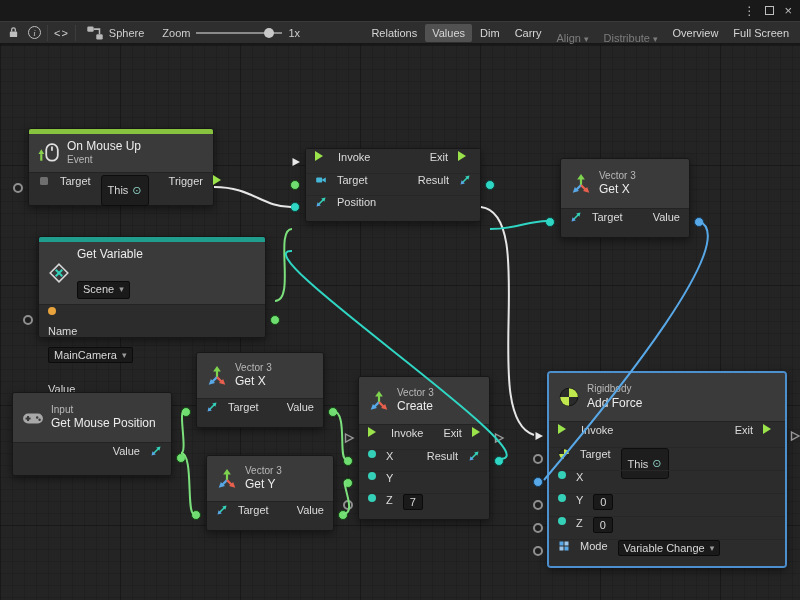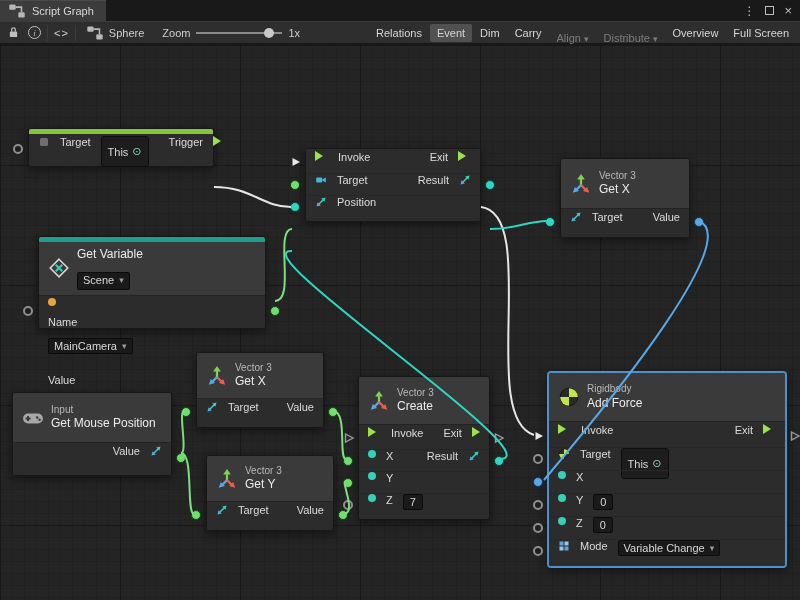--- a/index.html
+++ b/index.html
@@ -160,26 +160,20 @@
       </symbol>
     <symbol id="i-tri-w" viewBox="0 0 12 12">
         <polygon points="2.5,2 10,6 2.5,10" fill="#e8e8e8"></polygon>
       </symbol>
   </defs>
 </svg>
 
 <div class="window">
 
   <div class="titlebar">
-    <div class="tab">
-      <svg class="tbicon" width="13" height="13">
-          <use href="#i-flow"></use>
-        </svg>
-      <span>Script Graph</span>
-    </div>
     <div class="spacer"></div>
     <div class="winctl">
       <span class="menu">⋮</span>
       <span class="maxbox"></span>
       <span class="close">×</span>
     </div>
   </div>
 
   <div class="toolbar">
     <span class="tbicon">
@@ -200,34 +194,43 @@
     <span class="zoomwrap">
       <span>Zoom</span>
       <span class="slider">
         <span class="track"></span>
         <span class="handle" style="left:68px"></span>
       </span>
       <span>1x</span>
     </span>
     <span class="tbbuttons">
       <span class="tbtn">Relations</span>
-      <span class="tbtn active">Event</span>
+      <span class="tbtn active">Values</span>
       <span class="tbtn">Dim</span>
       <span class="tbtn">Carry</span>
       <span class="tbtn disabled caret">Align</span>
       <span class="tbtn disabled caret">Distribute</span>
       <span class="tbtn">Overview</span>
       <span class="tbtn">Full Screen</span>
     </span>
   </div>
 
   <div class="canvas"></div>
 
   <div class="node" style="left:28px; top:128px; width:186px;">
     <div class="strip green"></div>
+    <div class="nhead" style="padding:5px 9px;">
+      <svg class="nicon">
+          <use href="#i-mouse"></use>
+        </svg>
+      <div class="ntitles">
+        <div class="ntitle">On Mouse Up</div>
+        <div class="ncat">Event</div>
+      </div>
+    </div>
     <div class="nrows">
         <div class="nrow" style="height:26px;">
       <span class="port l hollow"></span>
       <svg class="rowicon">
             <use href="#i-cube"></use>
           </svg>
       <span>Target</span>
       <span class="chip">
             <span>This</span>
             <span class="tdot">⊙</span>
@@ -238,21 +241,21 @@
     </div>
       </div>
   </div>
 
   <div class="node" style="left:38px; top:236px; width:228px;">
     <div class="strip teal"></div>
     <div class="nhead" style="padding:5px 9px;">
       <svg class="nicon">
           <use href="#i-var"></use>
         </svg>
-      <div class="ntitles" style="gap:10px;">
+      <div class="ntitles" style="gap:19px;">
         <div class="ntitle">Get Variable</div>
         <span class="dd" style="align-self:flex-start;">
             <span>Scene</span>
           </span>
       </div>
     </div>
     <div class="nrows">
         <div class="nrow" style="height:26px;flex-direction:column;">
       <span class="port l hollow"></span>
       <span class="dot orange"></span>

